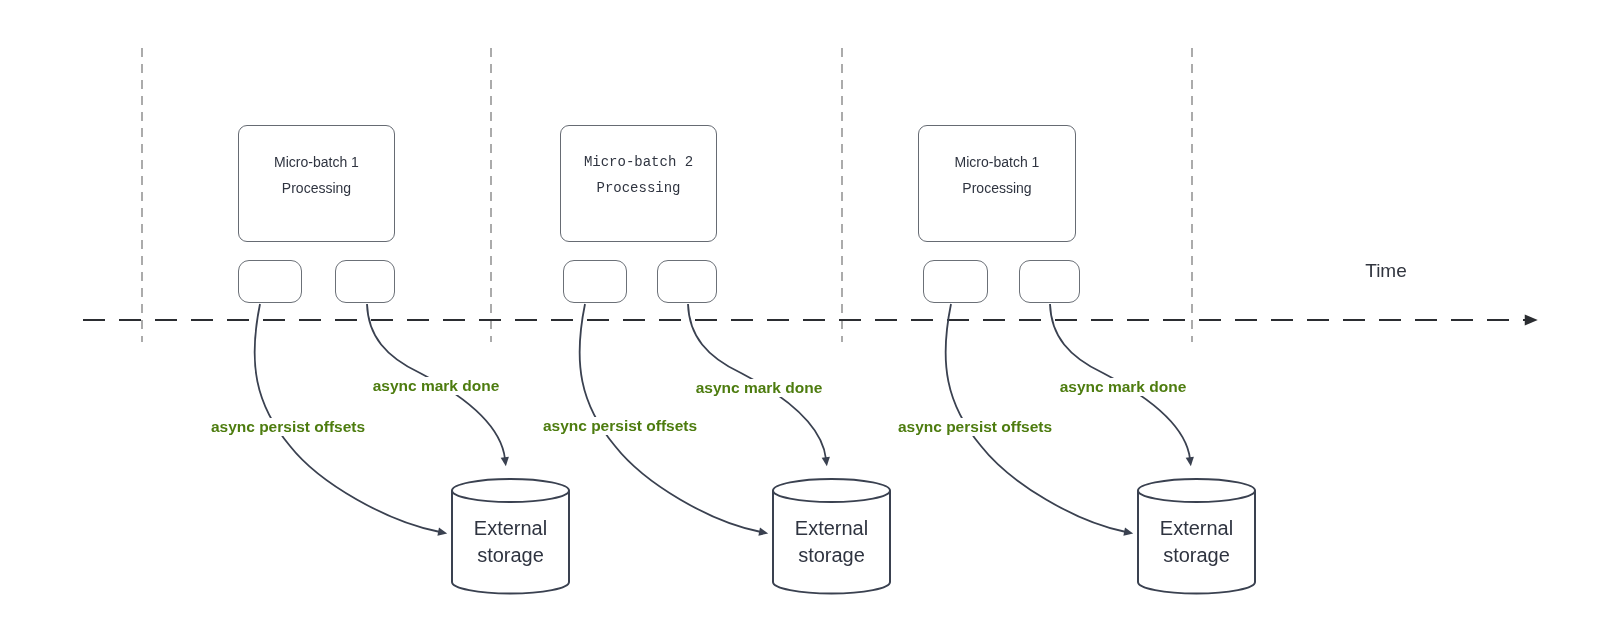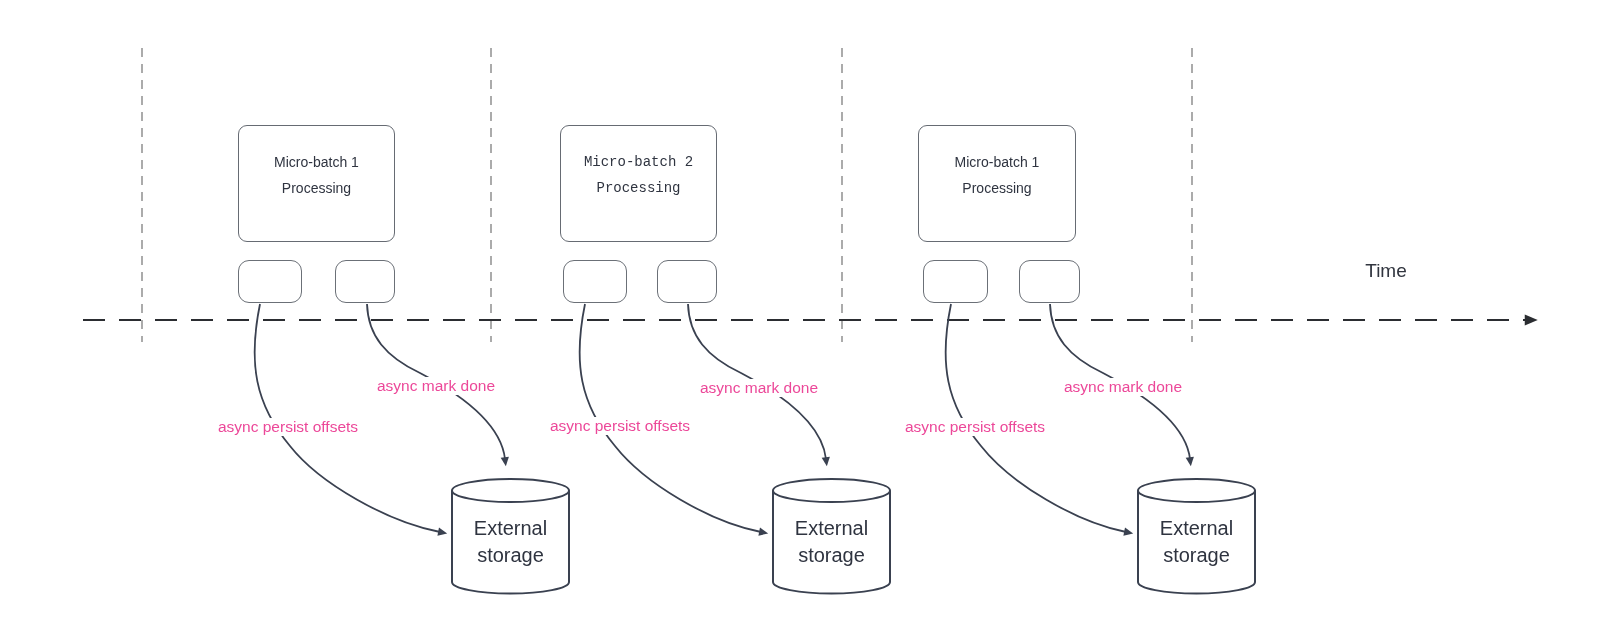--- a/index.html
+++ b/index.html
@@ -13,21 +13,21 @@
     border:1.5px solid #666b73;border-radius:9px;background:#ffffff;
     display:flex;flex-direction:column;align-items:center;justify-content:center;
     color:#2f3440;font-size:14px;line-height:26px;text-align:center;padding-bottom:18px;
   }
   .small-box{
     position:absolute;width:62px;height:43px;box-sizing:border-box;
     border:1.5px solid #6b7077;border-radius:11px;background:#ffffff;
   }
   .flow-label{
     position:absolute;transform:translate(-50%,-50%);
-    font-size:15.5px;font-weight:400;color:#ec4899;background:#ffffff;
+    font-size:15.5px;font-weight:700;color:#4d7c0f;background:#ffffff;
     padding:0 3px;white-space:nowrap;
   }
   .cyl-shape{position:absolute;width:121px;height:119px;}
   .cyl-text{
     position:absolute;width:121px;text-align:center;color:#2f3440;
     font-size:20px;line-height:27px;
   }
   .time-label{
     position:absolute;transform:translate(-50%,-50%);
     font-size:19px;color:#31353f;white-space:nowrap;

